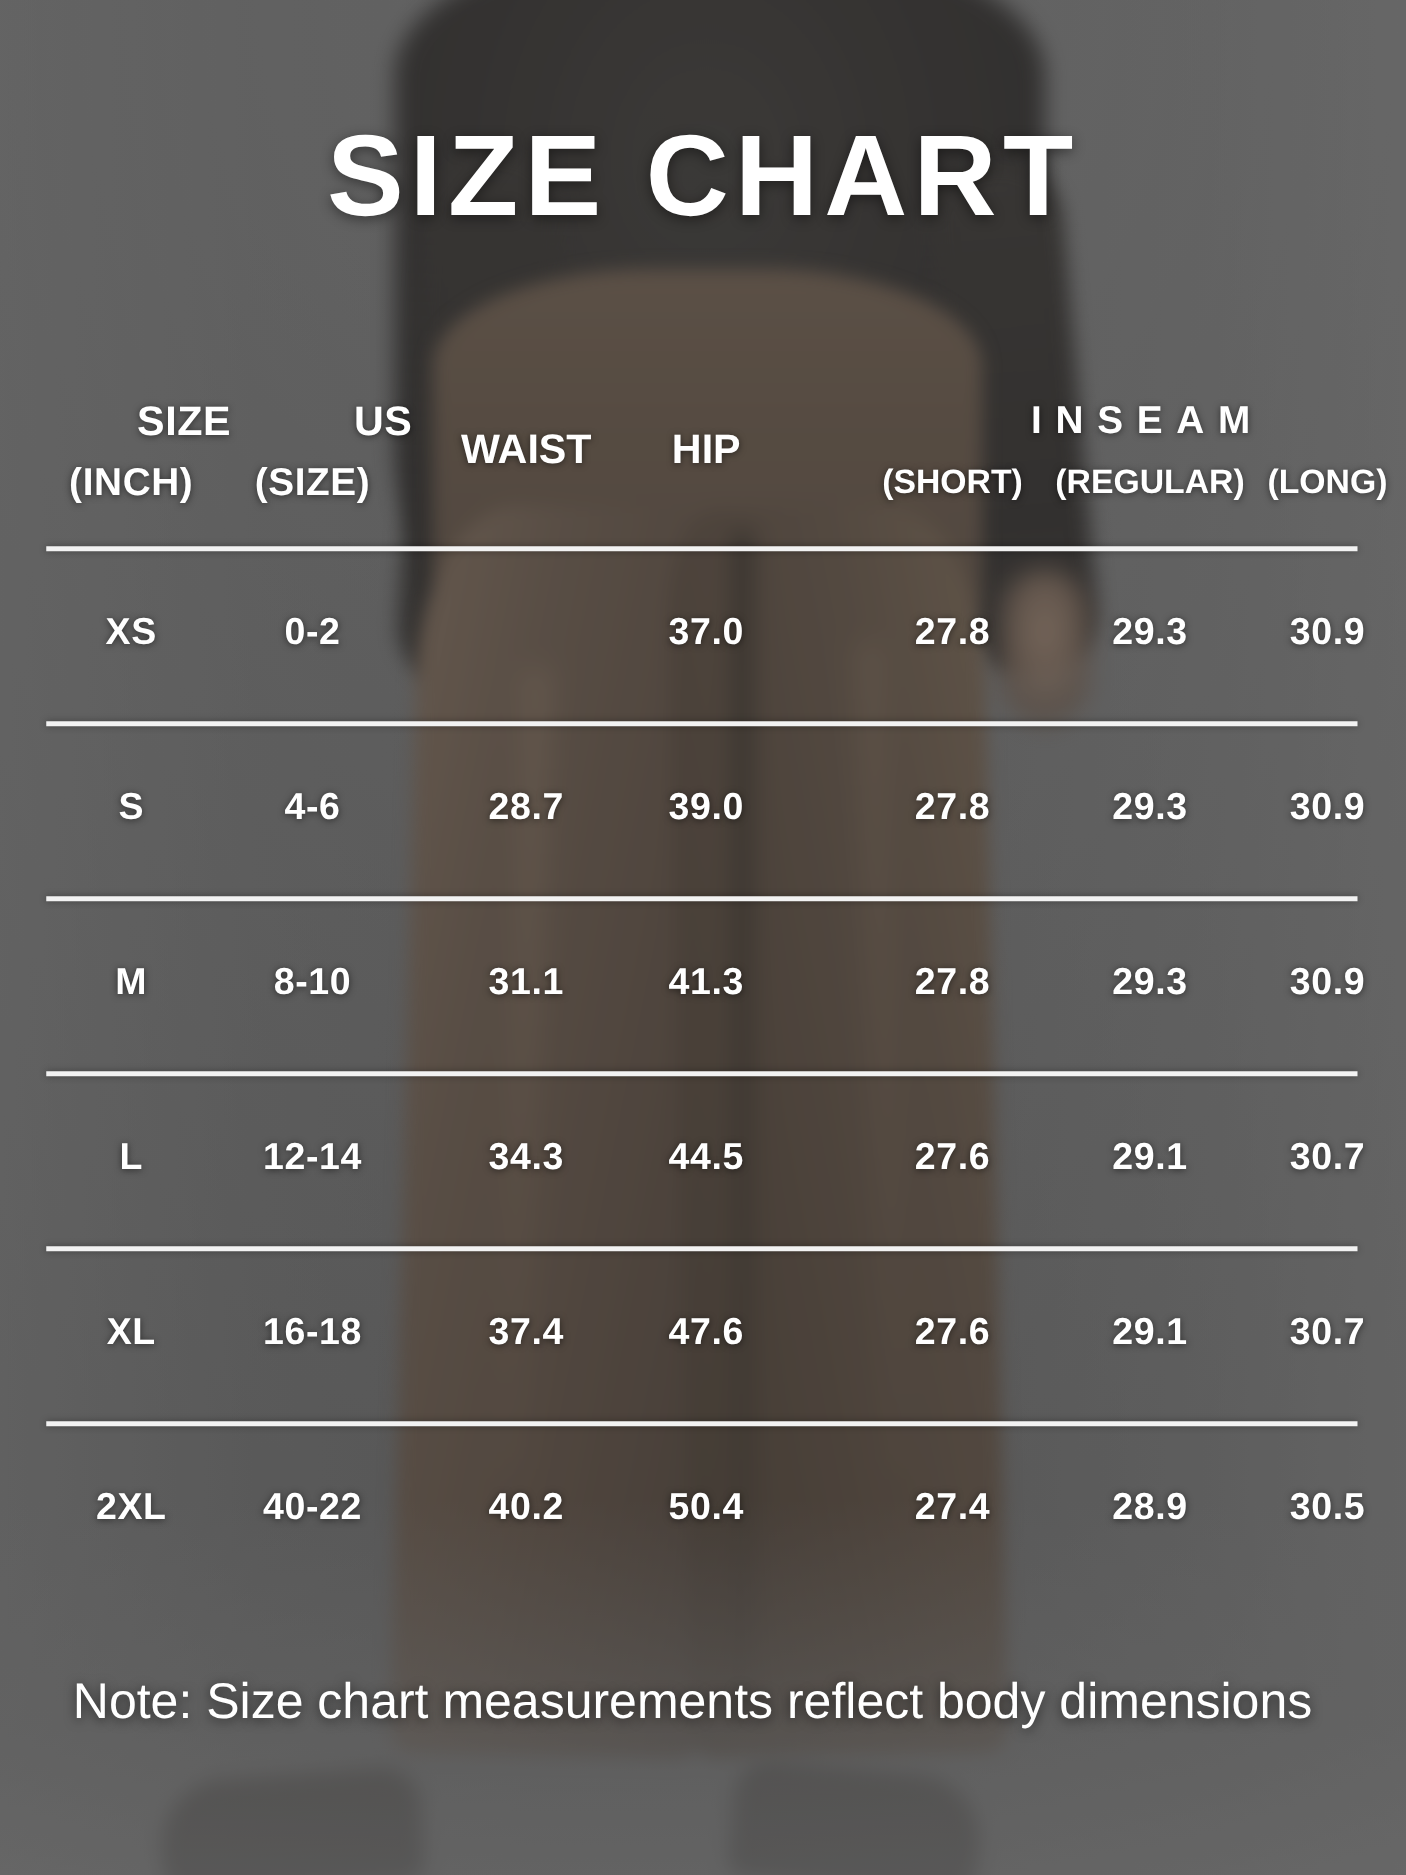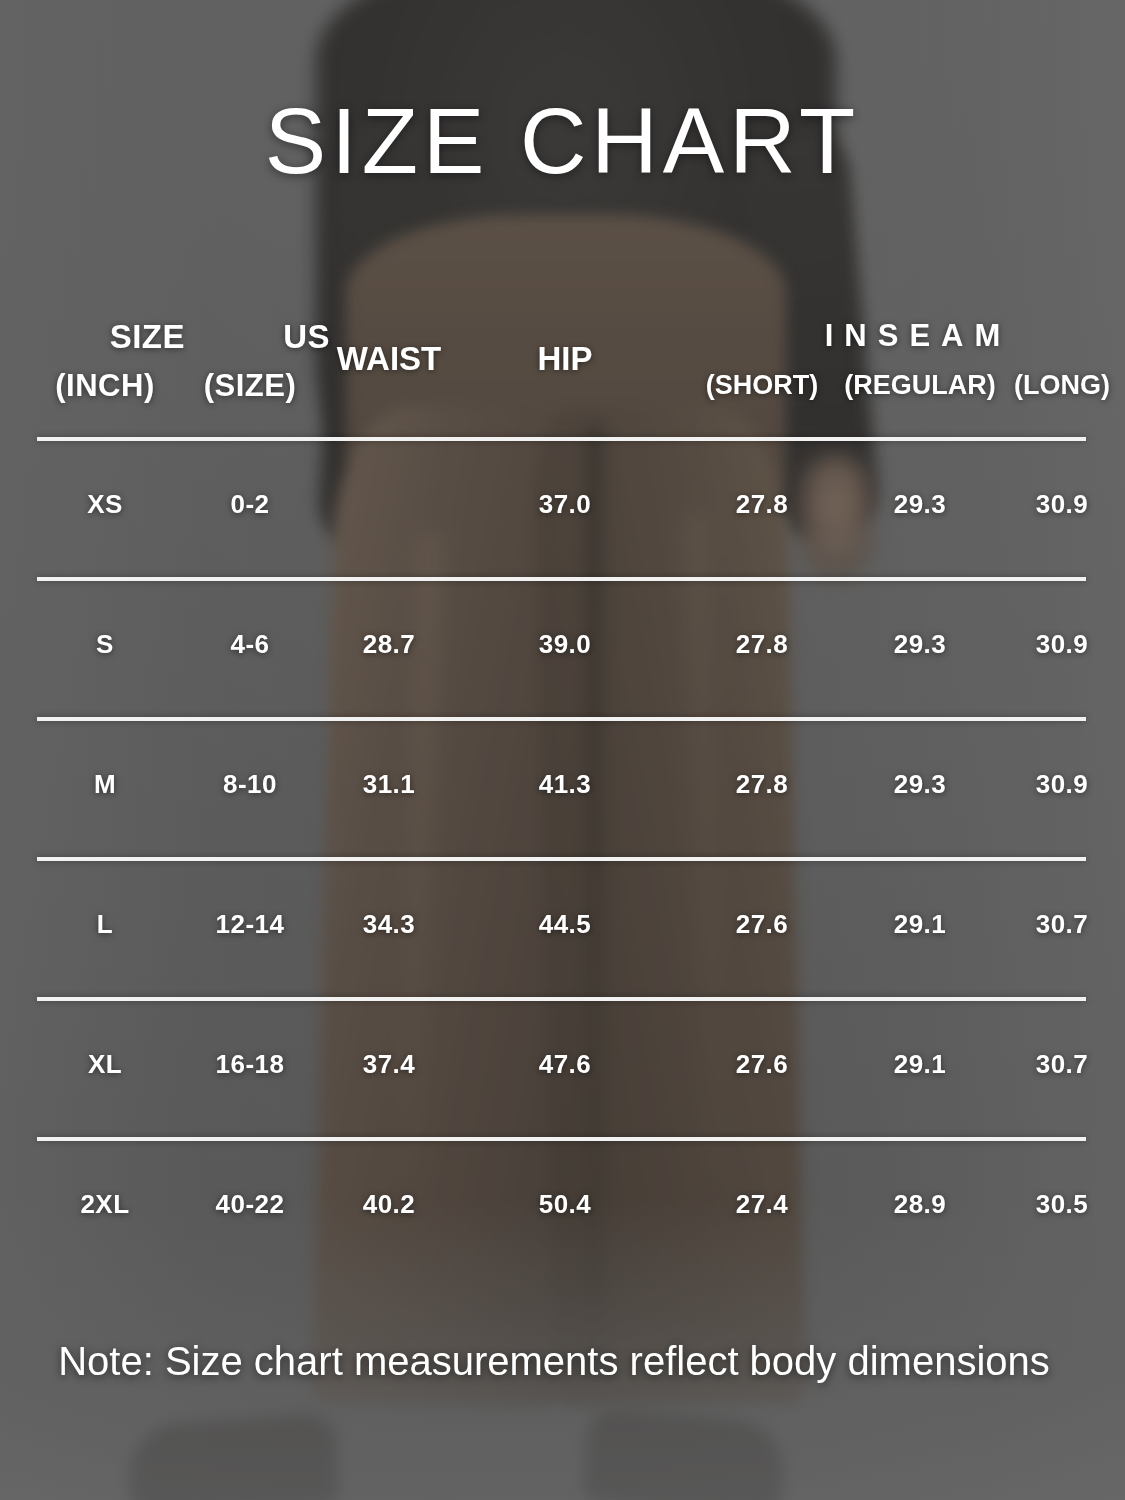--- a/index.html
+++ b/index.html
@@ -212,21 +212,21 @@
 
   .title {
     position: absolute;
     left: 0;
     right: 0;
     top: 95px;
     text-align: center;
     color: #ffffff;
     font-size: 92px;
     line-height: 1;
-    font-weight: 400;
+    font-weight: 700;
     letter-spacing: 5px;
     font-family: "Liberation Sans", sans-serif;
     text-shadow: 0 2px 10px rgba(0,0,0,0.45);
   }
 
   
   .table {
     position: absolute;
     left: 37px;
     top: 300px;
@@ -243,21 +243,21 @@
     position: absolute;
     text-align: center;
     color: #ffffff;
     text-shadow: 0 1px 6px rgba(0,0,0,0.55);
     white-space: nowrap;
   }
 
   
   .c-size    { left: -12px;  width: 160px; }
   .c-us      { left: 133px;  width: 160px; }
-  .c-waist   { left: 272px;  width: 160px; text-align: center; }
+  .c-waist   { left: 304px;  width: 160px; text-align: center; }
   .c-hip     { left: 448px;  width: 160px; }
   .c-short   { left: 645px;  width: 160px; }
   .c-regular { left: 803px;  width: 160px; }
   .c-long    { left: 945px;  width: 160px; }
 
   
   .hdr-main {
     top: 18px;
     font-size: 33px;
     font-weight: 700;
@@ -298,21 +298,21 @@
     position: absolute;
     left: 0;
     width: 1049px;
     height: 4px;
     background: #f2f2f2;
     box-shadow: 0 0 6px rgba(0,0,0,0.35);
   }
 
   .data-cell {
     top: 48px;
-    font-size: 26px;
+    font-size: 30px;
     font-weight: 700;
     letter-spacing: 0.5px;
   }
 
   .note {
     position: absolute;
     left: 0;
     right: 17px;
     top: 1336px;
     text-align: center;

